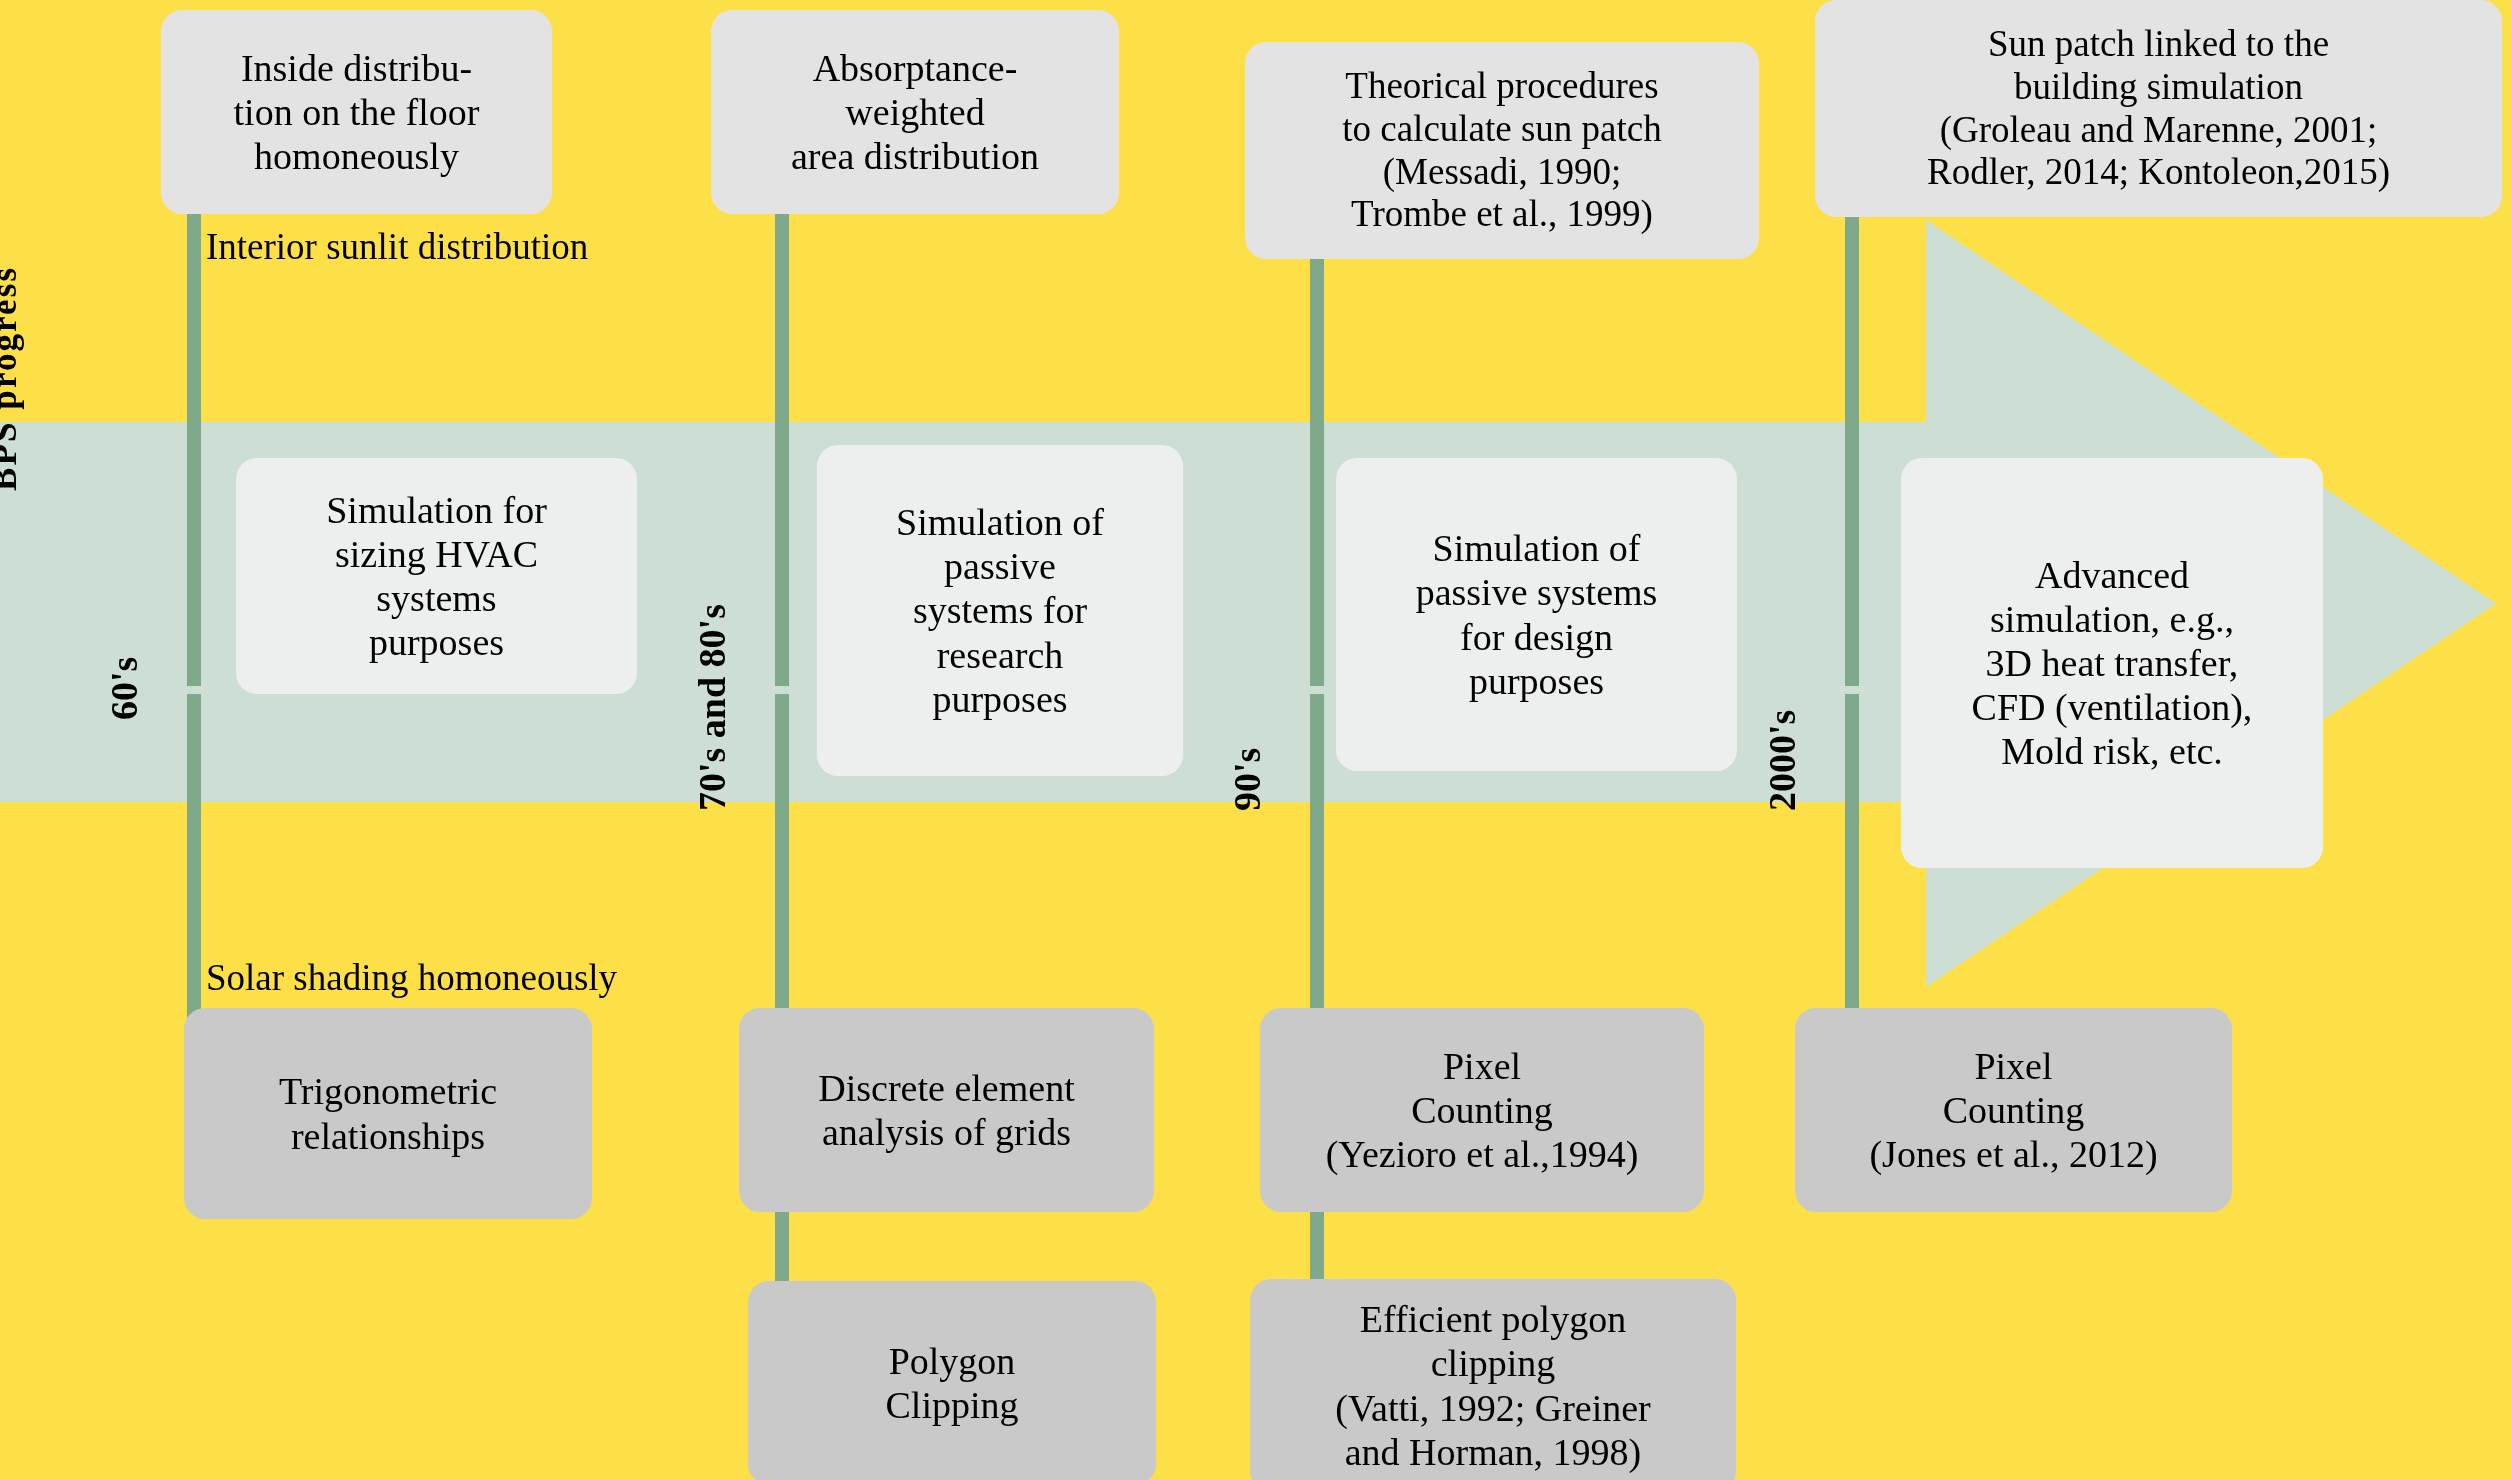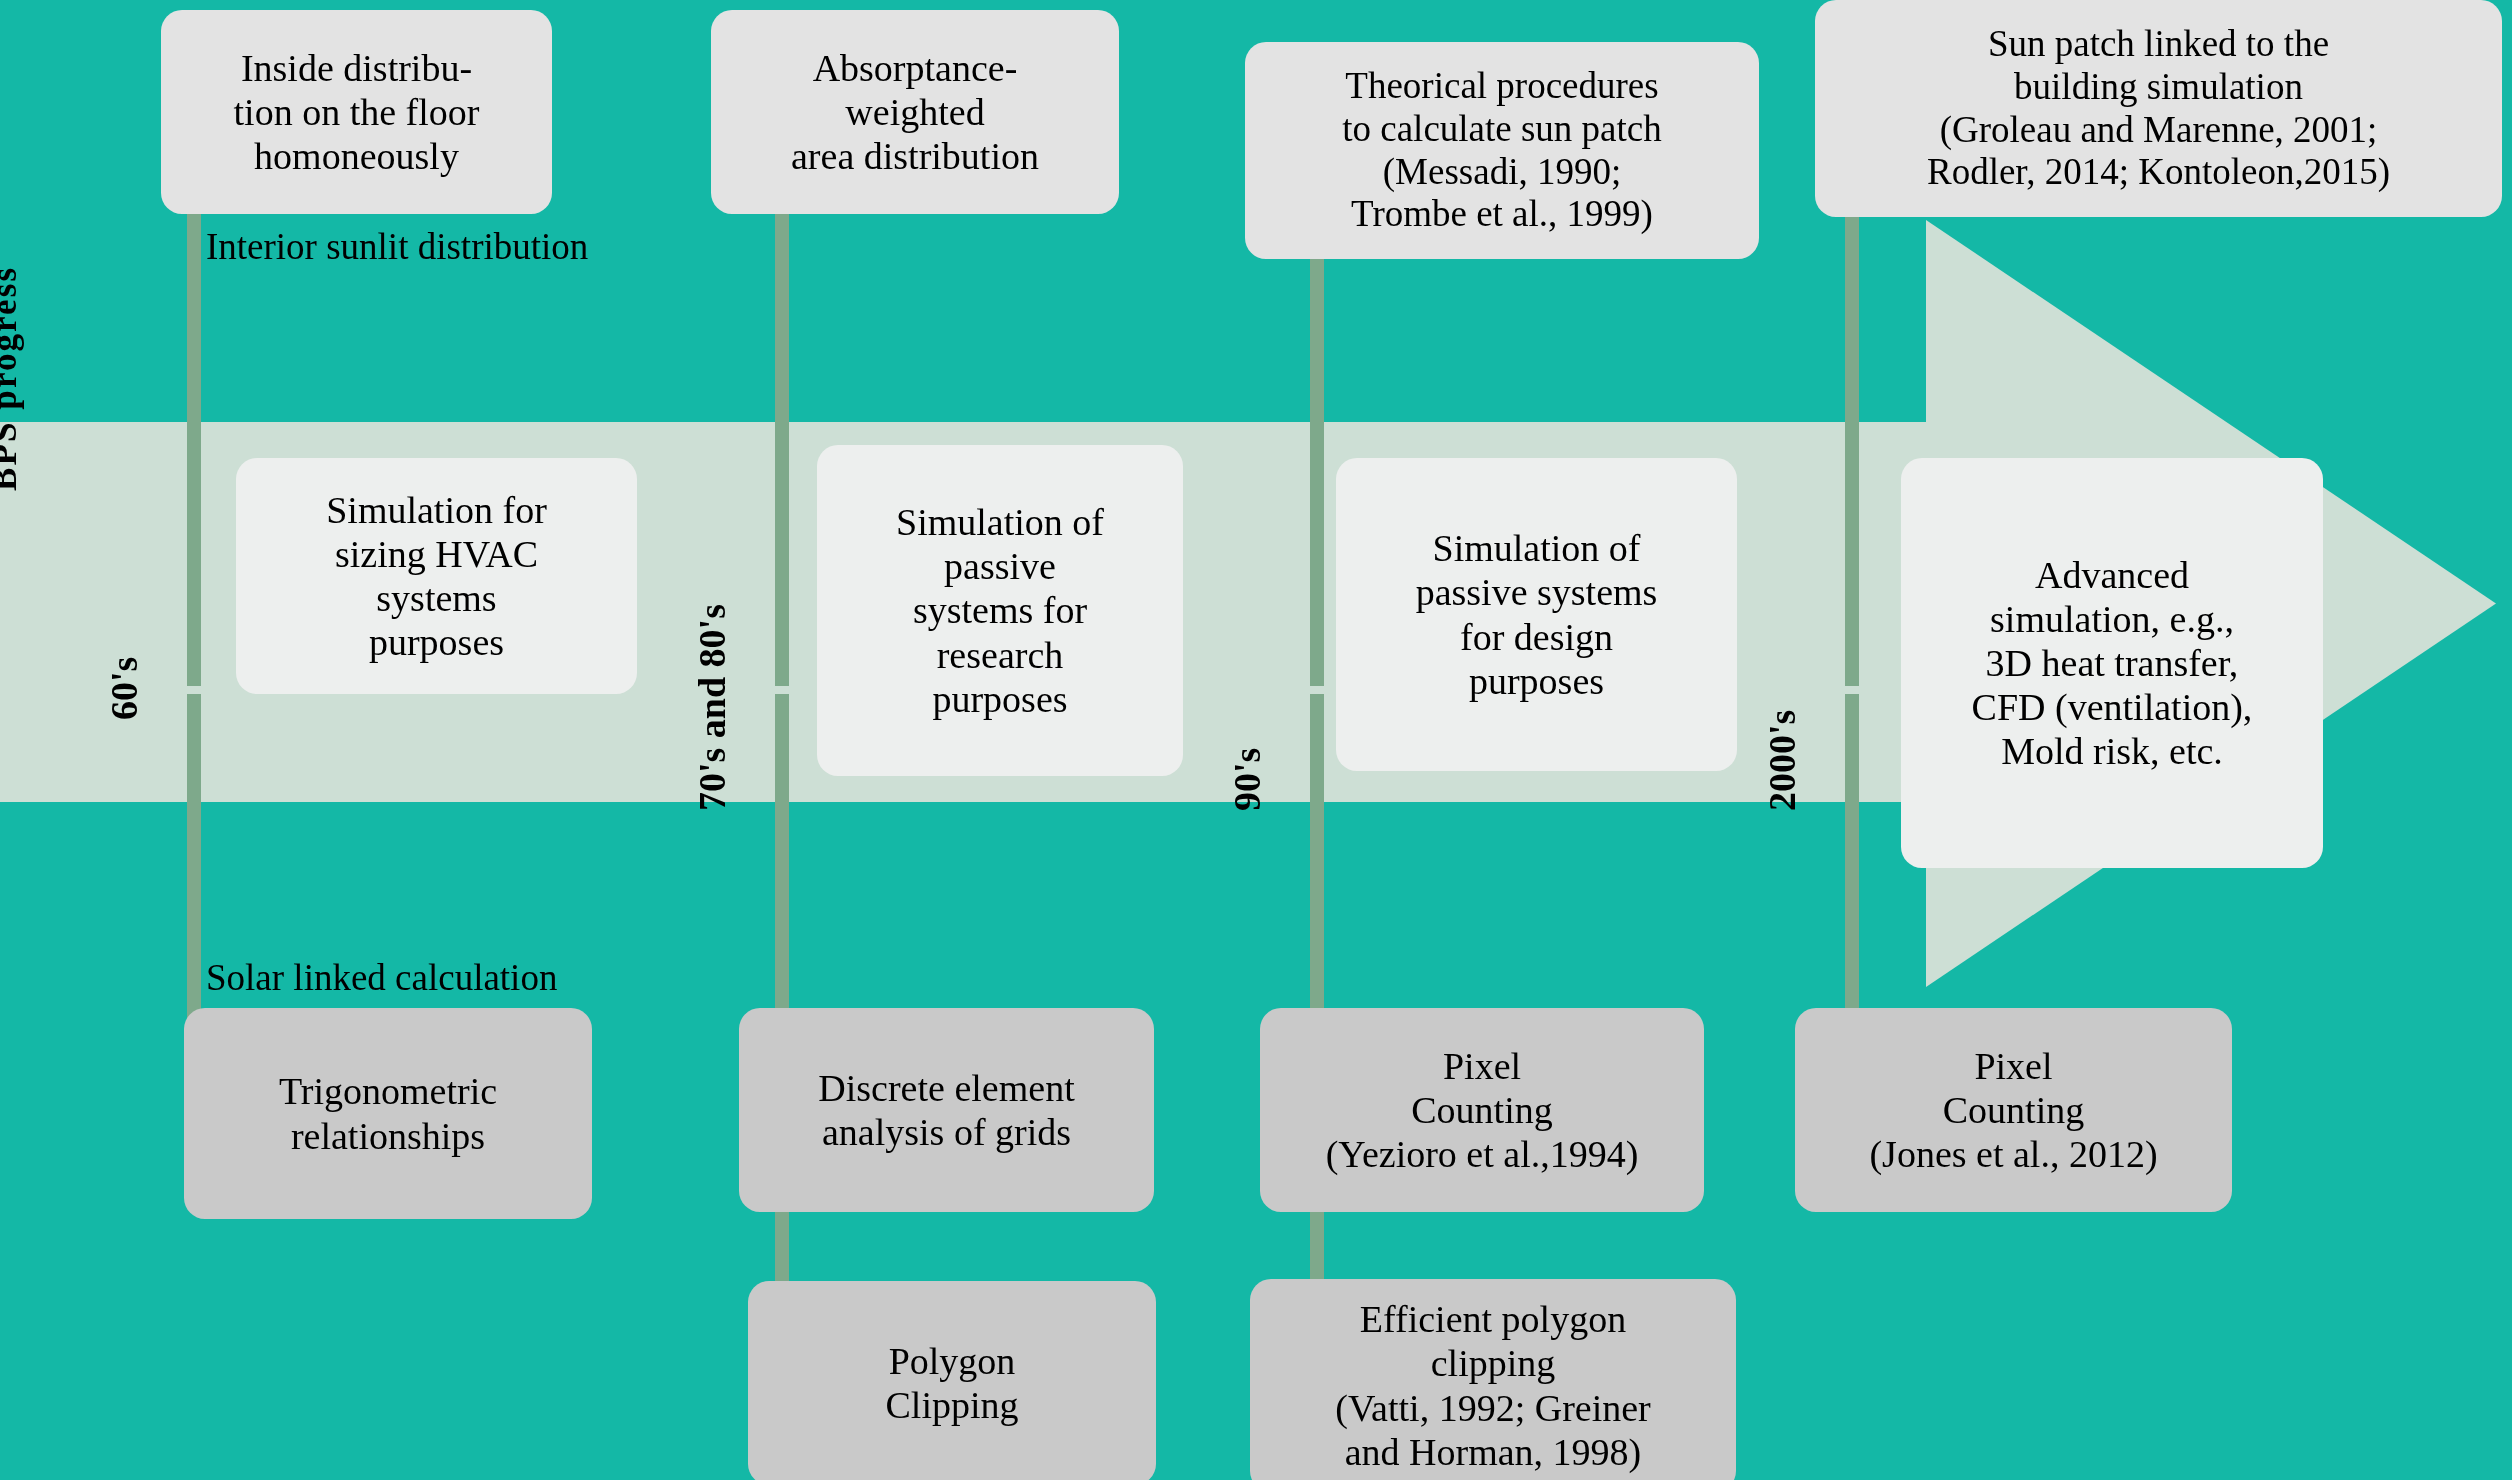--- a/index.html
+++ b/index.html
@@ -1,19 +1,19 @@
 <!DOCTYPE html>
 <html style="font-size:11.3px"><head>
 <meta charset="utf-8">
 <style>
   html,body{margin:0;padding:0;background:#ffffff;}
   #stage{
     position:relative;
     width:2512px;height:1481px;
-    background:#14b8a6;
+    background:#fde047;
     font-family:"Liberation Serif","DejaVu Serif",serif;
     color:#000000;
     overflow:hidden;
   }
   
   .arrow-body{
     position:absolute;
     left:0px;top:422px;width:1954px;height:380px;
     background:#cddfd5;
   }
@@ -108,21 +108,21 @@
 (Messadi, 1990;
 Trombe et al., 1999)</div>
 
   <div class="box box-top" style="left:1815px;top:0px;width:687px;height:217px;font-size:37px;">Sun patch linked to the
 building simulation
 (Groleau and Marenne, 2001;
 Rodler, 2014; Kontoleon,2015)</div>
 
   <div class="flabel" style="left:206px;top:225px;">Interior sunlit distribution</div>
 
-  <div class="flabel" style="left:206px;top:956px;">Solar linked calculation</div>
+  <div class="flabel" style="left:206px;top:956px;">Solar shading homoneously</div>
 
   <div class="bps" style="left:25px;top:451px;width:303px;">BPS progress</div>
 
   <div class="vlabel" style="left:146px;top:676px;width:127px;">60's</div>
 
   <div class="vlabel" style="left:734px;top:767px;width:324px;">70's and 80's</div>
 
   <div class="vlabel" style="left:1269px;top:767px;width:141px;">90's</div>
 
   <div class="vlabel" style="left:1804px;top:767px;width:211px;">2000's</div>

